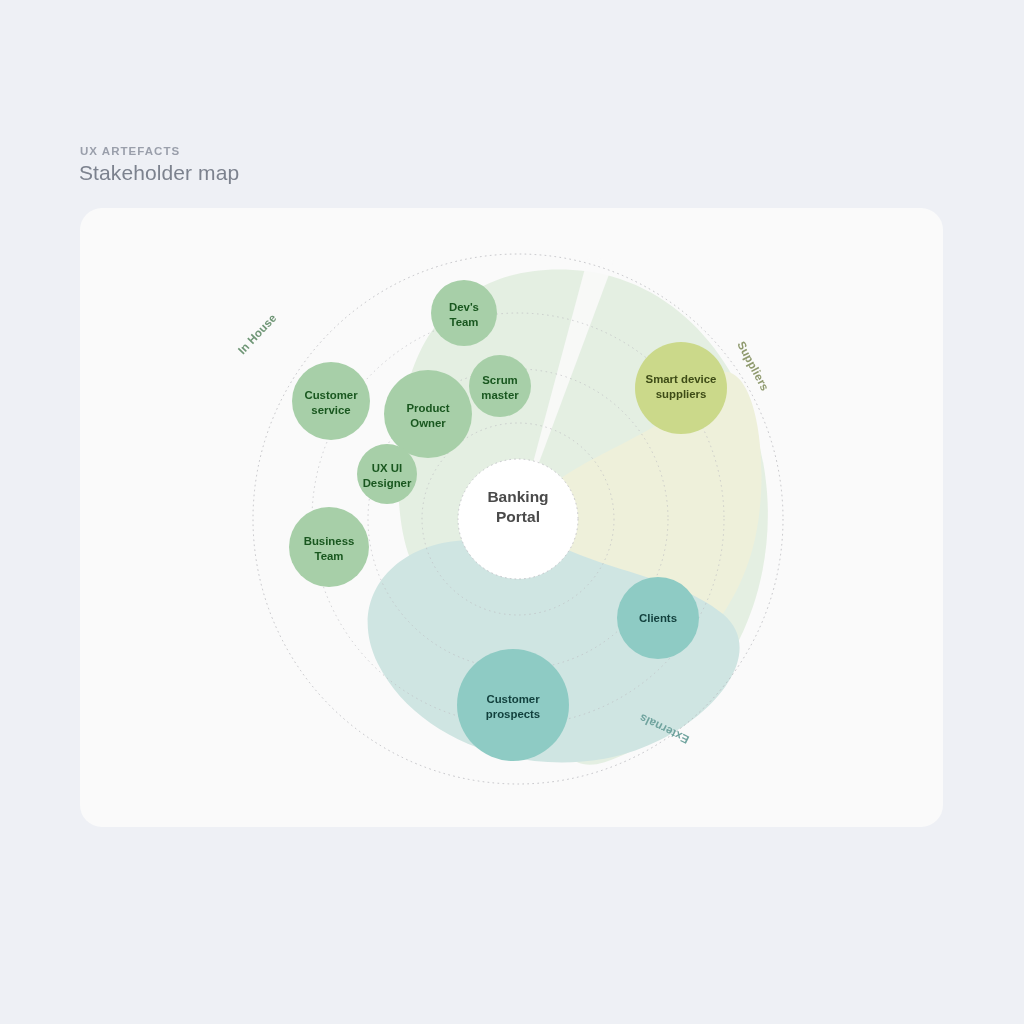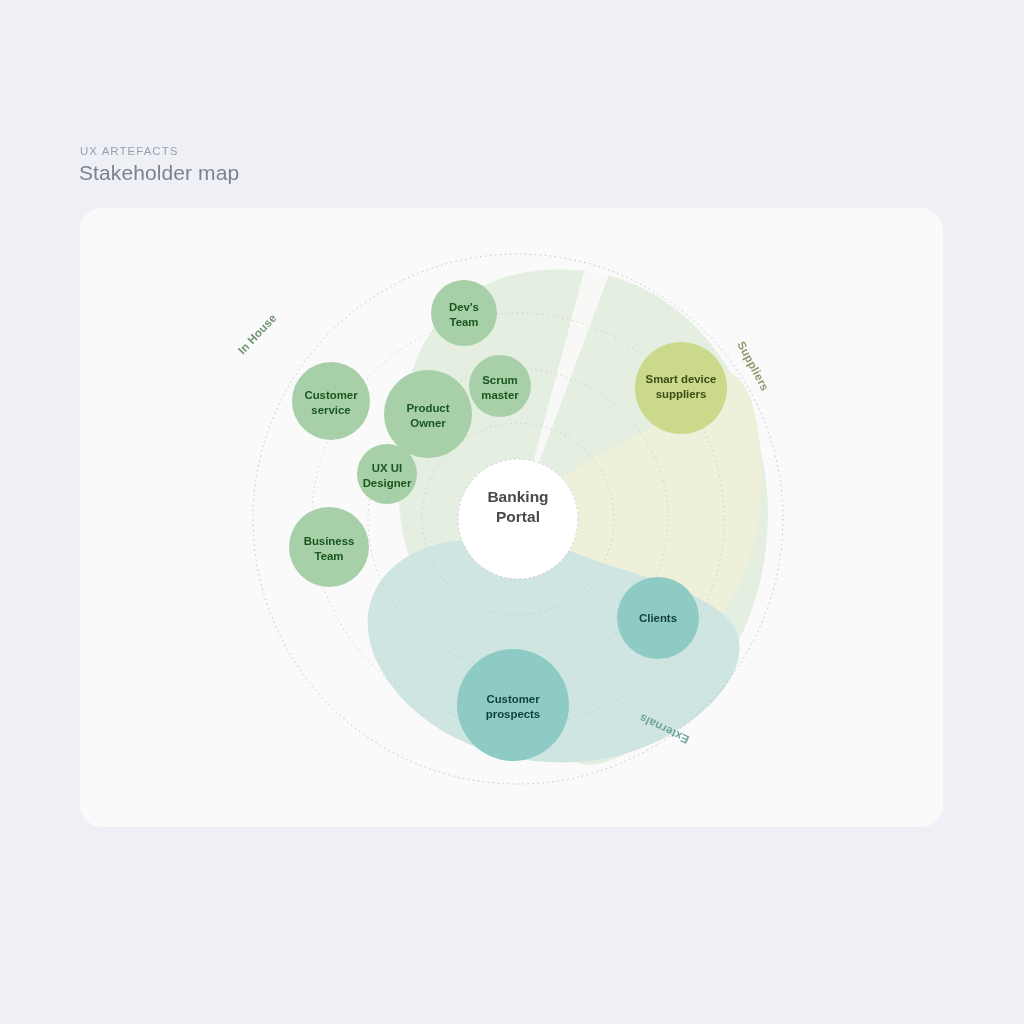--- a/index.html
+++ b/index.html
@@ -7,21 +7,21 @@
     width:1024px;height:1024px;
     background:#eef0f5;
     font-family:"Liberation Sans", sans-serif;
     overflow:hidden;
   }
   #root{position:relative;width:1024px;height:1024px;}
 
   .eyebrow{
     position:absolute;left:80px;top:145px;
     font-size:11.5px;letter-spacing:.09em;
-    color:#9a9fab;font-weight:400;
+    color:#9a9fab;font-weight:700;
     text-transform:uppercase;
   }
   .page-title{
     position:absolute;left:79px;top:161px;
     font-size:21px;color:#7c828e;font-weight:400;
     letter-spacing:.1px;
   }
 
   .card{
     position:absolute;left:80px;top:208px;

